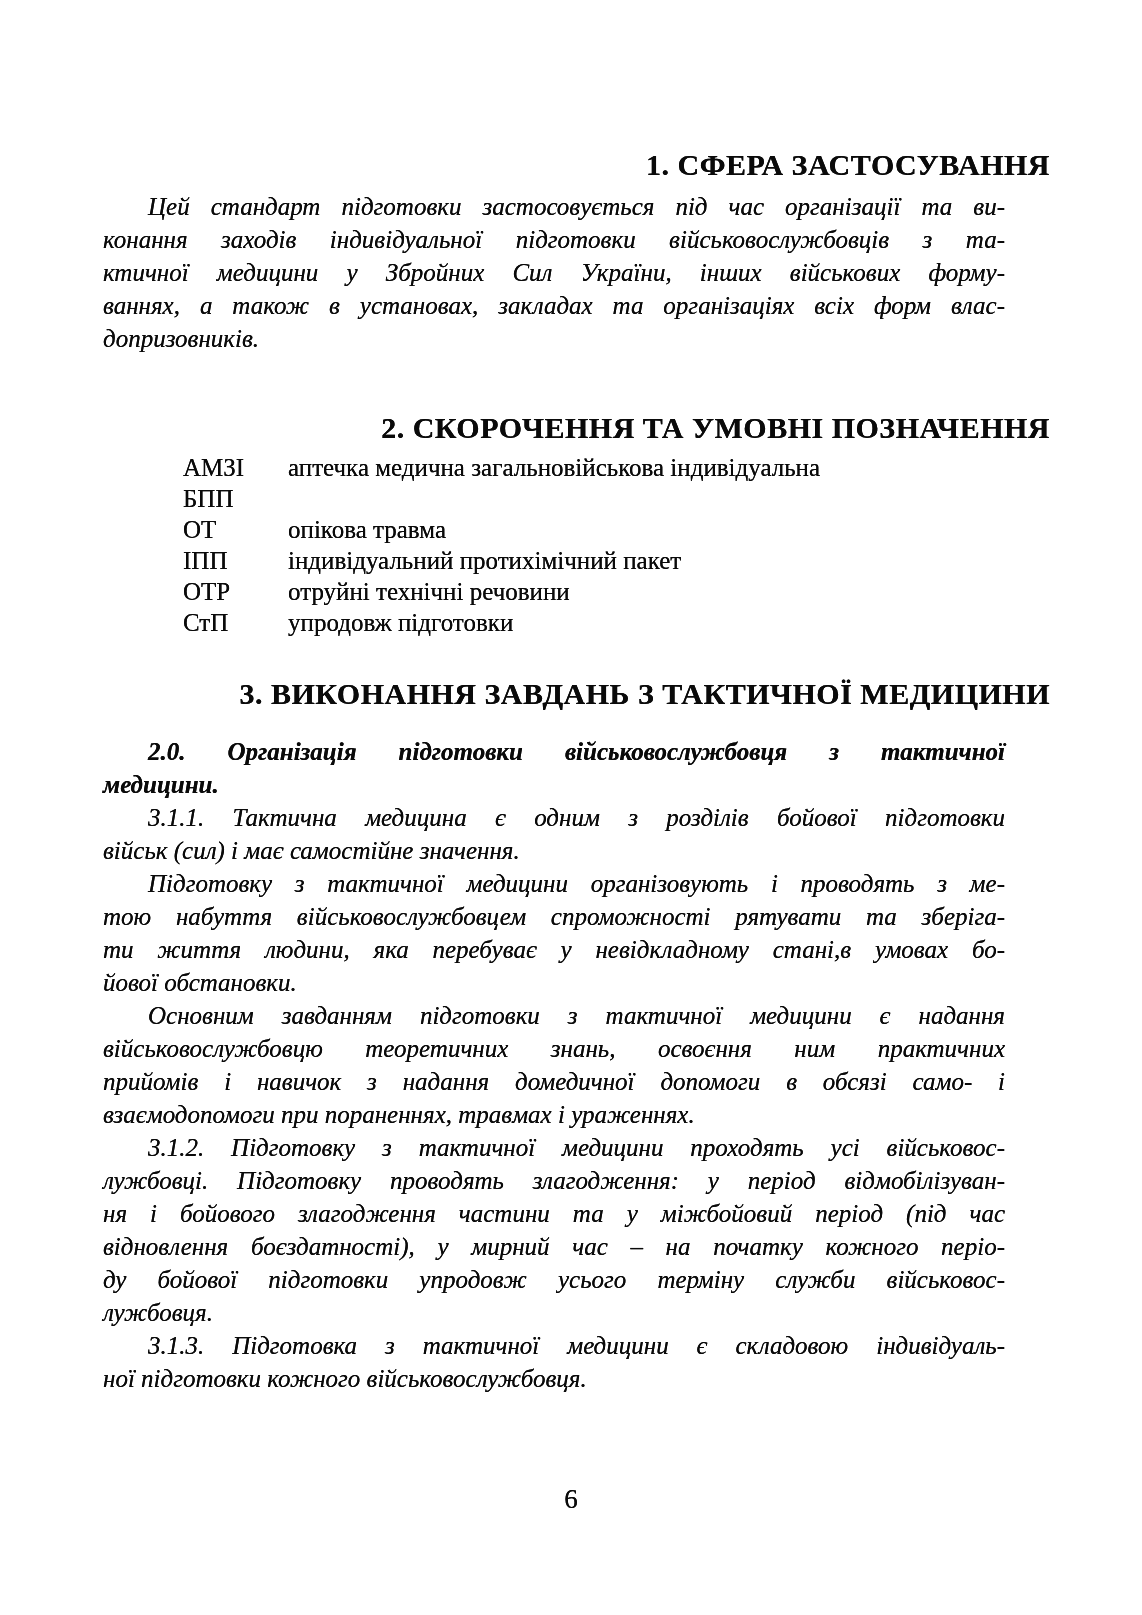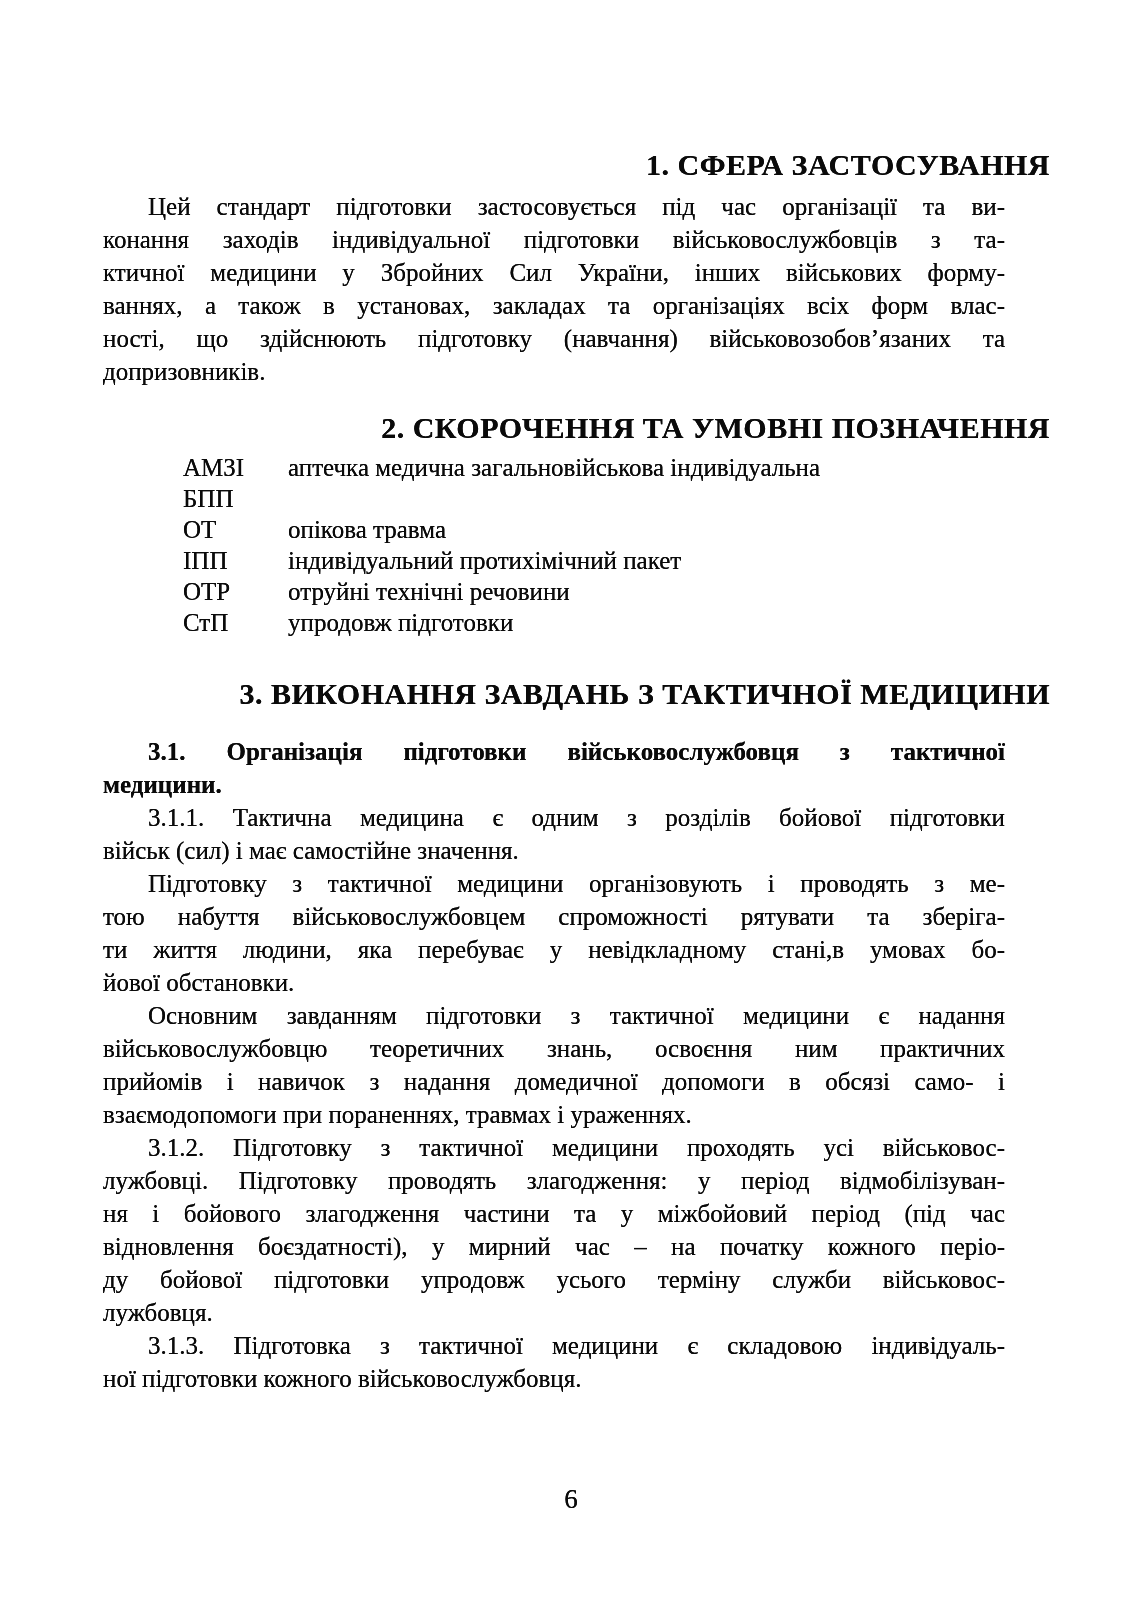--- a/index.html
+++ b/index.html
@@ -24,20 +24,21 @@
     font-weight:bold;font-size:30px;line-height:36px;
     letter-spacing:0.5px;white-space:nowrap;
     padding-left:45px;
     text-shadow:0 0 0.5px currentColor;
     text-align:right;
   }
   .line{
     font-size:25px;line-height:33px;
     text-align:justify;text-align-last:justify;
     text-shadow:0 0 0.4px currentColor;
+    font-style:italic;
   }
   .line.last{text-align-last:left;}
   .line.ind{text-indent:45px;}
   .para.bold .line{font-weight:bold;}
   .abbr-row{
     display:flex;align-items:center;
     padding-left:80px;
     font-size:25px;line-height:31px;
     text-shadow:0 0 0.4px currentColor;
   }
@@ -52,21 +53,20 @@
 </head>
 <body>
 
 <main id="doc">
     <div class="blk blk-h1 heading">1. СФЕРА ЗАСТОСУВАННЯ</div>
     <div class="blk blk-p1 para">
       <div class="line ind">Цей стандарт підготовки застосовується під час організації та ви-</div>
       <div class="line">конання заходів індивідуальної підготовки військовослужбовців з та-</div>
       <div class="line">ктичної медицини у Збройних Сил України, інших військових форму-</div>
       <div class="line">ваннях, а також в установах, закладах та організаціях всіх форм влас-</div>
-      <div class="line">ності, що здійснюють підготовку (навчання) військовозобов’язаних та</div>
       <div class="line last">допризовників.</div>
     </div>
     <div class="blk blk-h2 heading">2. СКОРОЧЕННЯ ТА УМОВНІ ПОЗНАЧЕННЯ</div>
     <div class="blk blk-abbr">
       <div class="abbr-row">
         <span class="abbr-key">АМЗІ</span>
         <span class="abbr-def">аптечка медична загальновійськова індивідуальна</span>
       </div>
       <div class="abbr-row">
         <span class="abbr-key">БПП</span>
@@ -84,21 +84,21 @@
         <span class="abbr-def">отруйні технічні речовини</span>
       </div>
       <div class="abbr-row">
         <span class="abbr-key">СтП</span>
         <span class="abbr-def">упродовж підготовки</span>
       </div>
     </div>
     <div class="blk blk-h3 heading">3. ВИКОНАННЯ ЗАВДАНЬ З ТАКТИЧНОЇ МЕДИЦИНИ</div>
     <div class="blk blk-flow">
       <div class="para bold">
-        <div class="line ind">3.1. Організація підготовки військовослужбовця з тактичної</div>
+        <div class="line ind">2.0. Організація підготовки військовослужбовця з тактичної</div>
         <div class="line last">медицини.</div>
       </div>
       <div class="para">
         <div class="line ind">3.1.1. Тактична медицина є одним з розділів бойової підготовки</div>
         <div class="line last">військ (сил) і має самостійне значення.</div>
       </div>
       <div class="para">
         <div class="line ind">Підготовку з тактичної медицини організовують і проводять з ме-</div>
         <div class="line">тою набуття військовослужбовцем спроможності рятувати та зберіга-</div>
         <div class="line">ти життя людини, яка перебуває у невідкладному стані,в умовах бо-</div>

